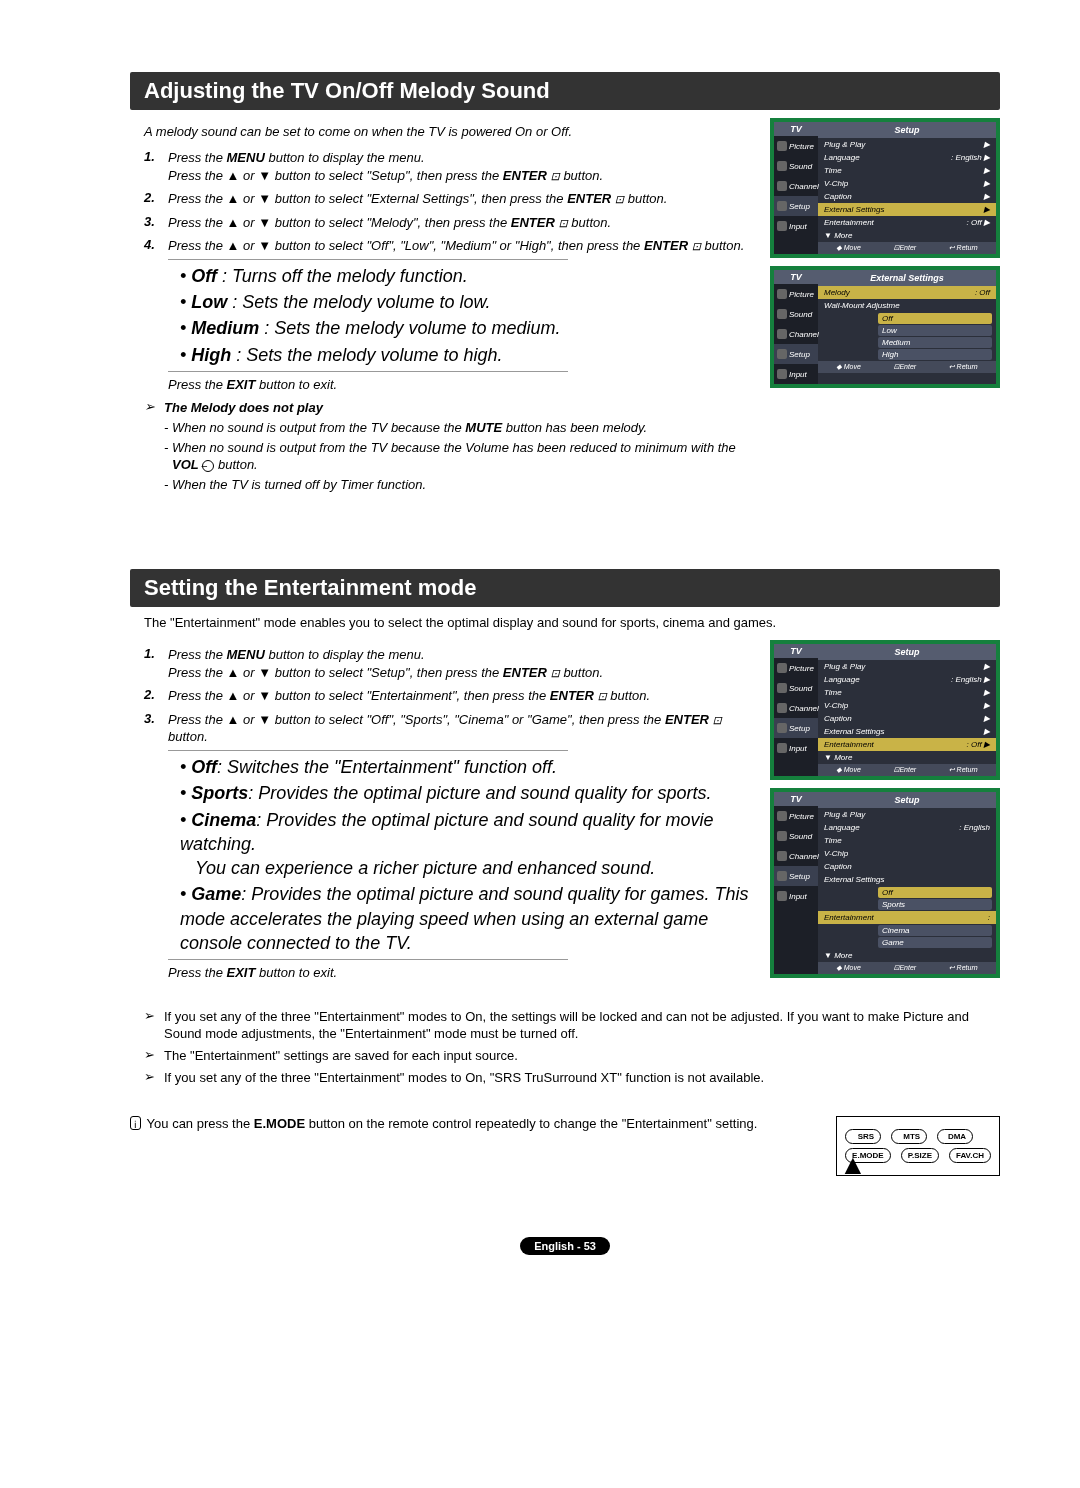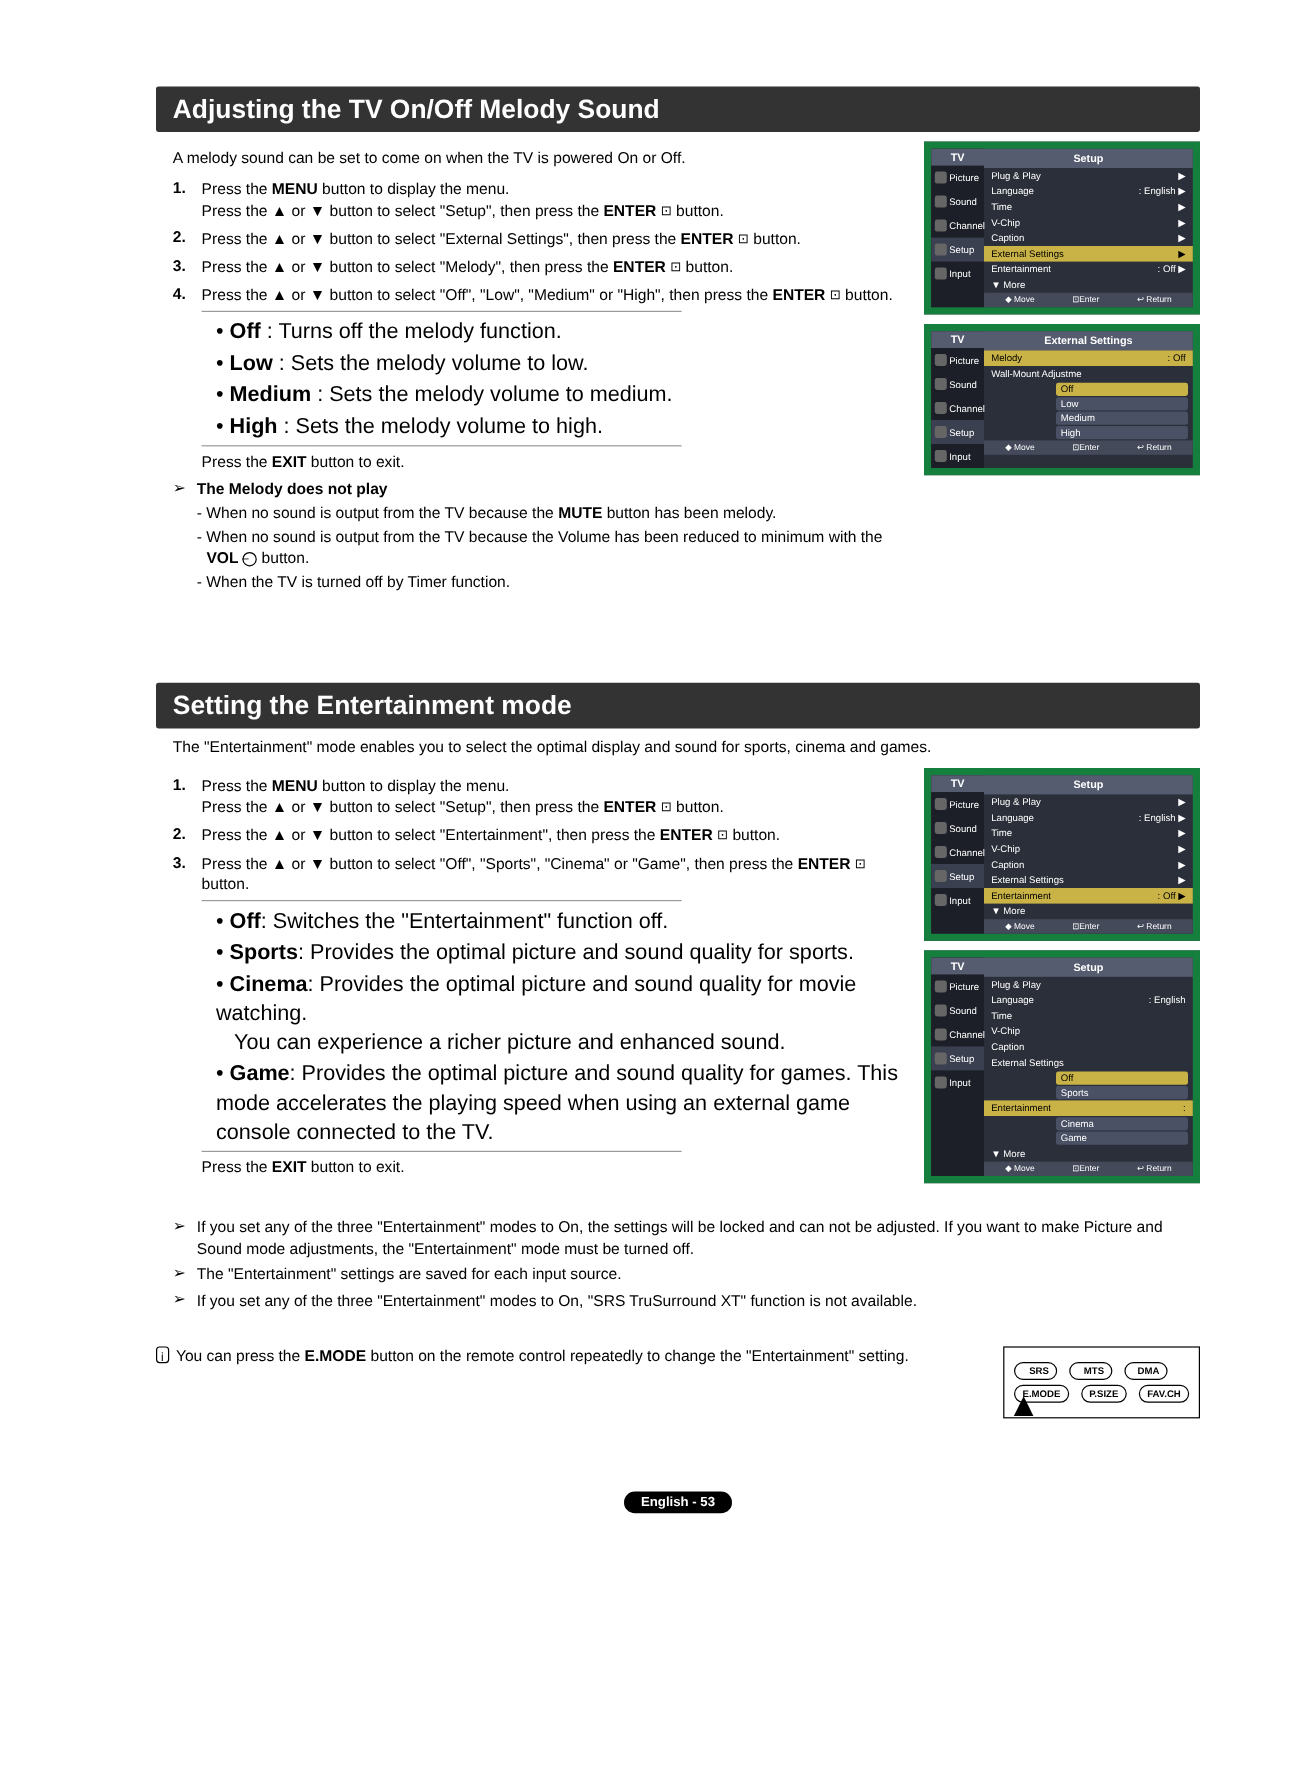--- a/index.html
+++ b/index.html
@@ -13,24 +13,24 @@
   .bold { font-weight: bold; }
   .enter-sym { font-size: 11px; vertical-align: middle; }
   .sub-hr { border-top: 1px solid #999; margin: 4px 0; width: 400px; }
   .bullet-list { margin-left: 40px; font-size: 18px; }
   .bullet-list div { margin: 2px 0; }
   .note-row { display: flex; margin: 4px 0 4px 14px; font-size: 13px; align-items: flex-start; }
   .note-icon { width: 20px; flex-shrink: 0; }
   .note-text { flex: 1; line-height: 1.35; }
   .dash-list { margin-left: 40px; font-size: 13px; }
   .dash-list div { margin: 2px 0; text-indent: -8px; padding-left: 8px; }
-  .two-col { display: flex; gap: 14px; }
+  .two-col { display: flex; gap: 14px; font-style: italic; }
   .left-col { flex: 1; }
   .right-col { width: 230px; flex-shrink: 0; }
-  .osd { background: #2b2f3a; color: #fff; font-size: 9px; border: 6px solid #15803d; margin-bottom: 8px; }
+  .osd { background: #2b2f3a; color: #fff; font-size: 9px; border: 4px solid #15803d; margin-bottom: 8px; }
   .osd-top { display: flex; }
   .osd-side { width: 44px; background: #1c1f27; }
   .osd-side-item { padding: 5px 3px; font-size: 8px; display: flex; align-items: center; gap: 2px; }
   .osd-side-item.sel { background: #3a4050; }
   .osd-main { flex: 1; }
   .osd-title { background: #555c6f; padding: 3px 6px; font-weight: bold; text-align: center; font-size: 9px; }
   .osd-row { display: flex; justify-content: space-between; padding: 2px 6px; font-size: 8px; align-items: center; }
   .osd-row.hl { background: #c9b347; color: #000; }
   .osd-row .arrow { font-size: 8px; }
   .osd-opt { background: #4a5164; margin: 1px 4px 1px 60px; padding: 1px 4px; font-size: 8px; border-radius: 2px; }

